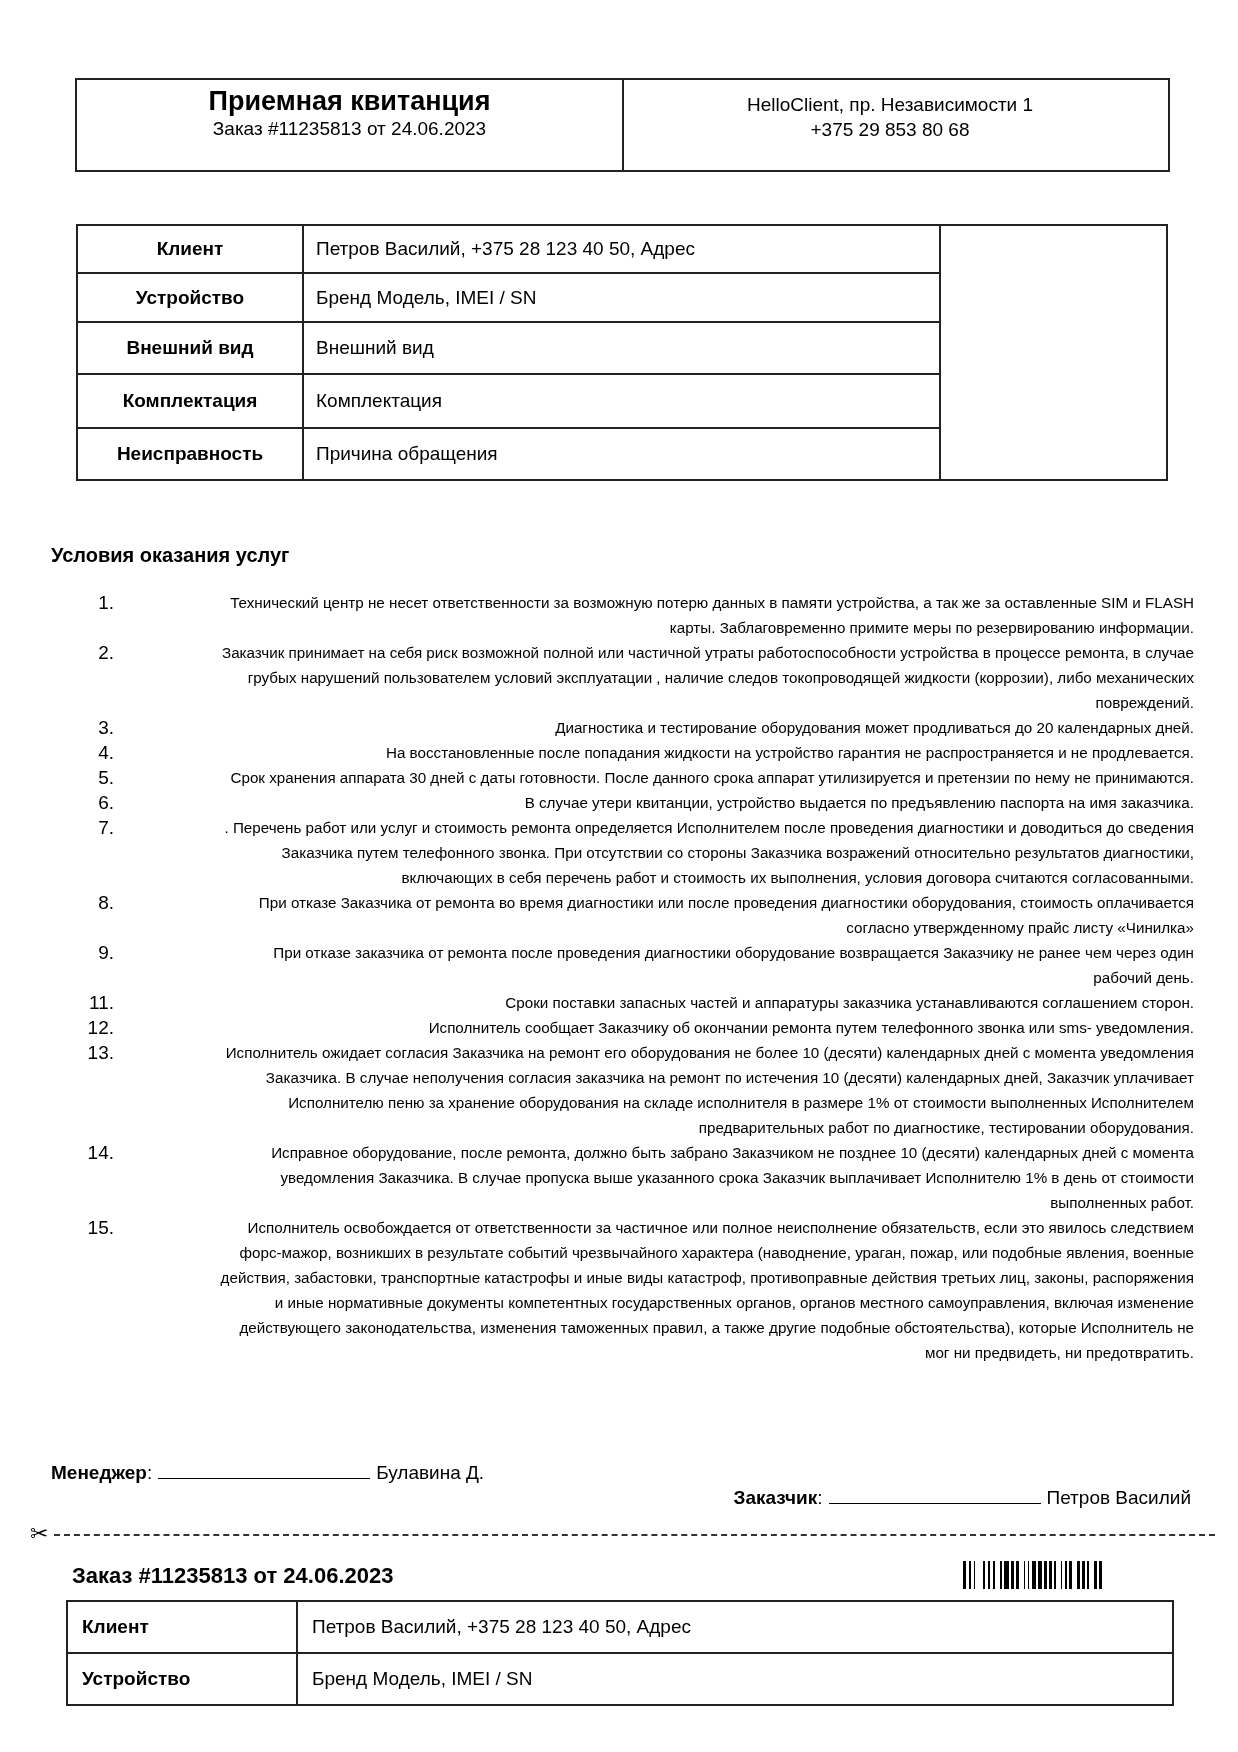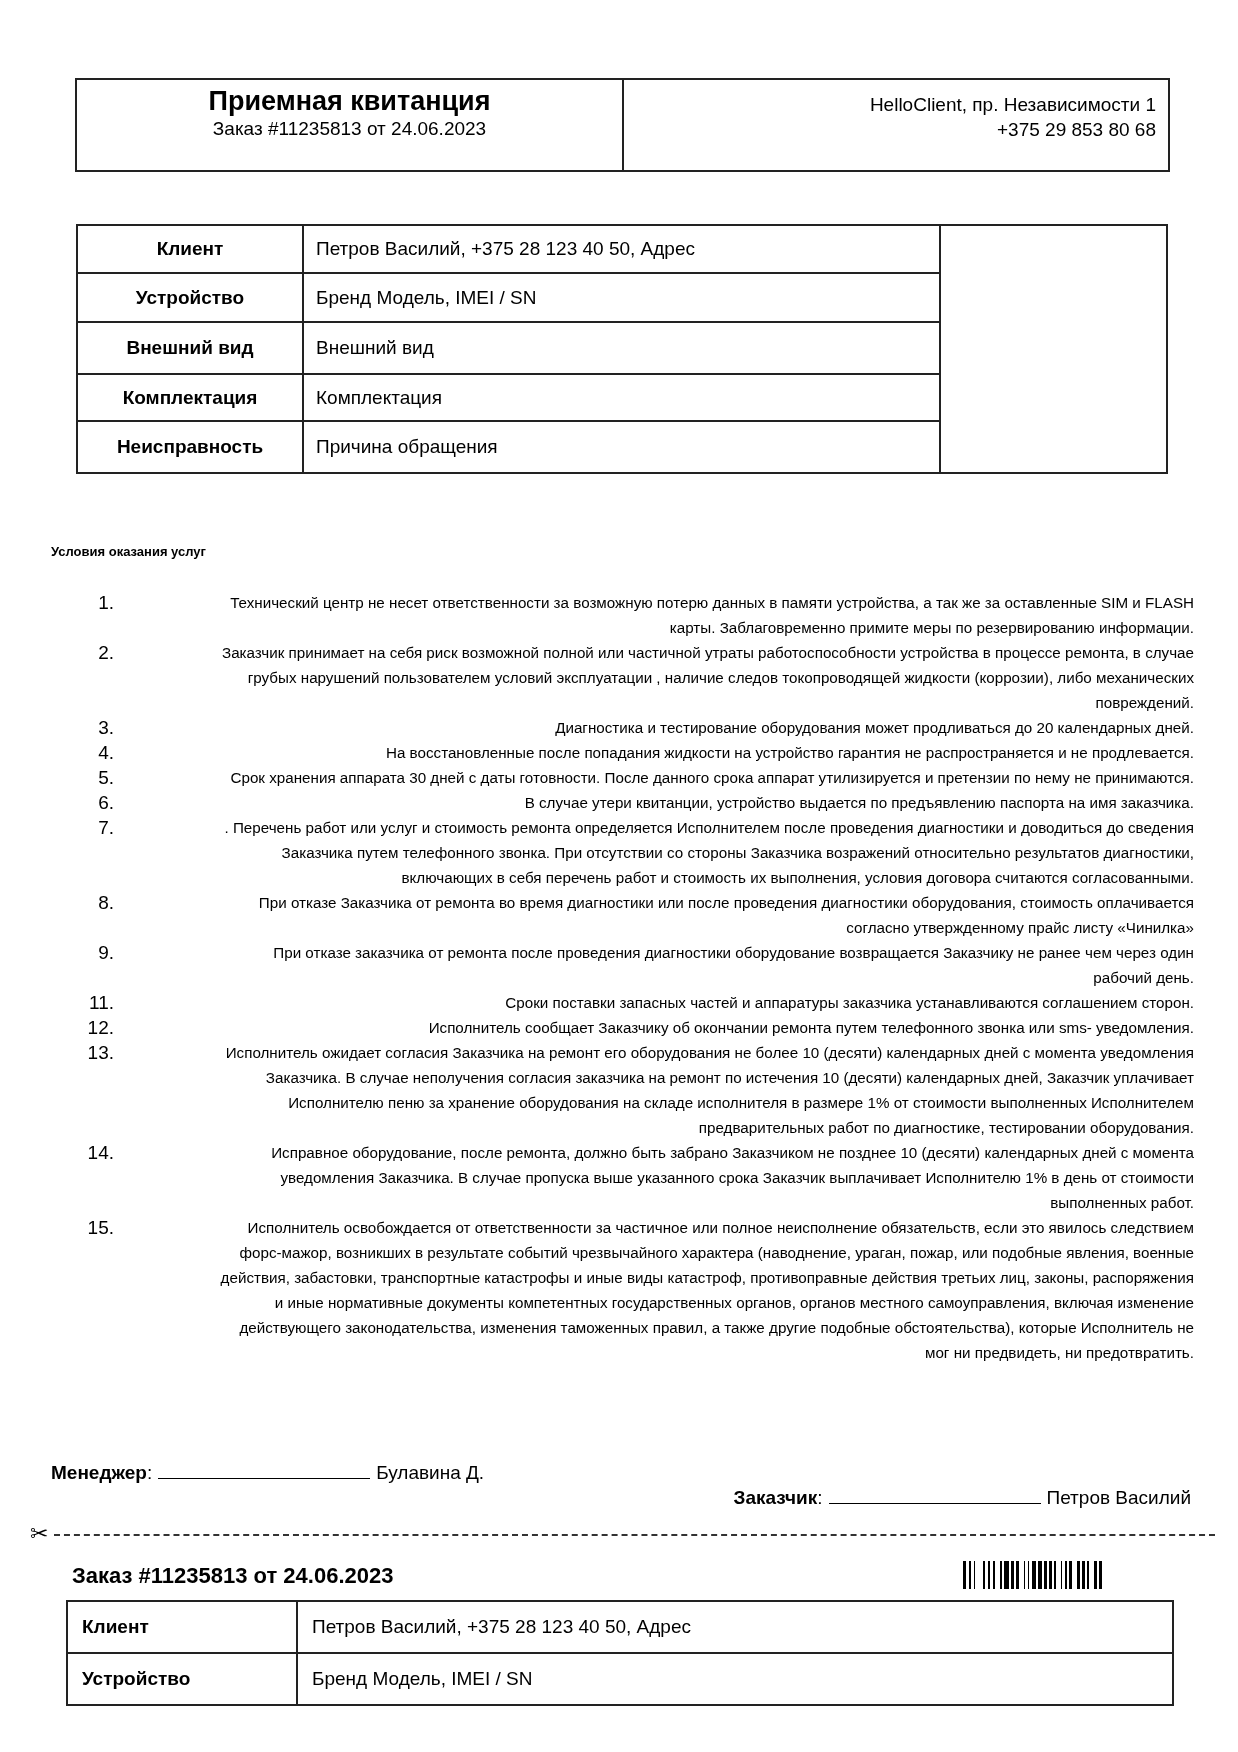--- a/index.html
+++ b/index.html
@@ -2,28 +2,28 @@
 <html><head>
   <meta charset="utf-8">
   <style>
     html, body { margin: 0; padding: 0; background: #ffffff; }
     body { width: 1238px; height: 1752px; position: relative; overflow: hidden; color: #000; font-family: "Liberation Sans", sans-serif; }
 
     .header-box { position: absolute; left: 75px; top: 78px; width: 1095px; height: 94px; border: 2px solid #222; box-sizing: border-box; display: flex; }
     .header-left { width: 545px; border-right: 2px solid #222; display: flex; flex-direction: column; align-items: center; justify-content: center; padding-bottom: 24px; }
     .header-title { font-size: 27px; font-weight: bold; line-height: 32px; }
     .header-sub { font-size: 19px; line-height: 24px; }
-    .header-right { flex: 1; text-align: right; padding: 12px 12px 0 0; font-size: 19px; line-height: 25px; }
+    .header-right { flex: 1; text-align: center; padding: 12px 12px 0 0; font-size: 19px; line-height: 25px; }
 
     .info-table { position: absolute; left: 76px; top: 224px; width: 1092px; border-collapse: collapse; }
     .info-table td { border: 2px solid #222; font-size: 19px; padding: 0 12px; }
     .info-table td.lbl { width: 200px; text-align: center; font-weight: bold; }
     .info-table td.photo { width: 225px; padding: 0; }
 
-    .terms-title { position: absolute; left: 51px; top: 544px; font-size: 13px; font-weight: bold; text-align: center; }
+    .terms-title { position: absolute; left: 51px; top: 544px; font-size: 20px; font-weight: bold; text-align: center; }
     .terms { position: absolute; left: 84px; top: 590px; width: 1110px; margin: 0; padding: 0; list-style: none; }
     .terms li { display: flex; font-size: 15.2px; line-height: 25px; }
     .terms .num { width: 30px; flex: none; text-align: right; font-size: 19px; padding-right: 3px; white-space: pre; }
     .terms .txt { flex: 1; white-space: pre-line; text-align: right; }
 
     .sign-row { position: absolute; top: 1460px; left: 51px; width: 1140px; font-size: 19px; }
     .manager { position: absolute; left: 0; top: 0; }
     .customer { position: absolute; right: 0; top: 0; text-align: right; line-height: 26px; margin-top: 25px; }
     .b { font-weight: bold; }
     .sig-line { display: inline-block; width: 212px; border-bottom: 1.5px solid #000; margin: 0 6px; height: 18px; vertical-align: baseline; }
@@ -62,21 +62,21 @@
     <td class="photo" rowspan="5"></td>
   </tr>
   <tr style="height:49px">
     <td class="lbl">Устройство</td>
     <td>Бренд Модель, IMEI / SN</td>
   </tr>
   <tr style="height:52px">
     <td class="lbl">Внешний вид</td>
     <td>Внешний вид</td>
   </tr>
-  <tr style="height:47px">
+  <tr style="height:54px">
     <td class="lbl">Комплектация</td>
     <td>Комплектация</td>
   </tr>
   <tr style="height:52px">
     <td class="lbl">Неисправность</td>
     <td>Причина обращения</td>
   </tr>
 </tbody>
   </table>
 

